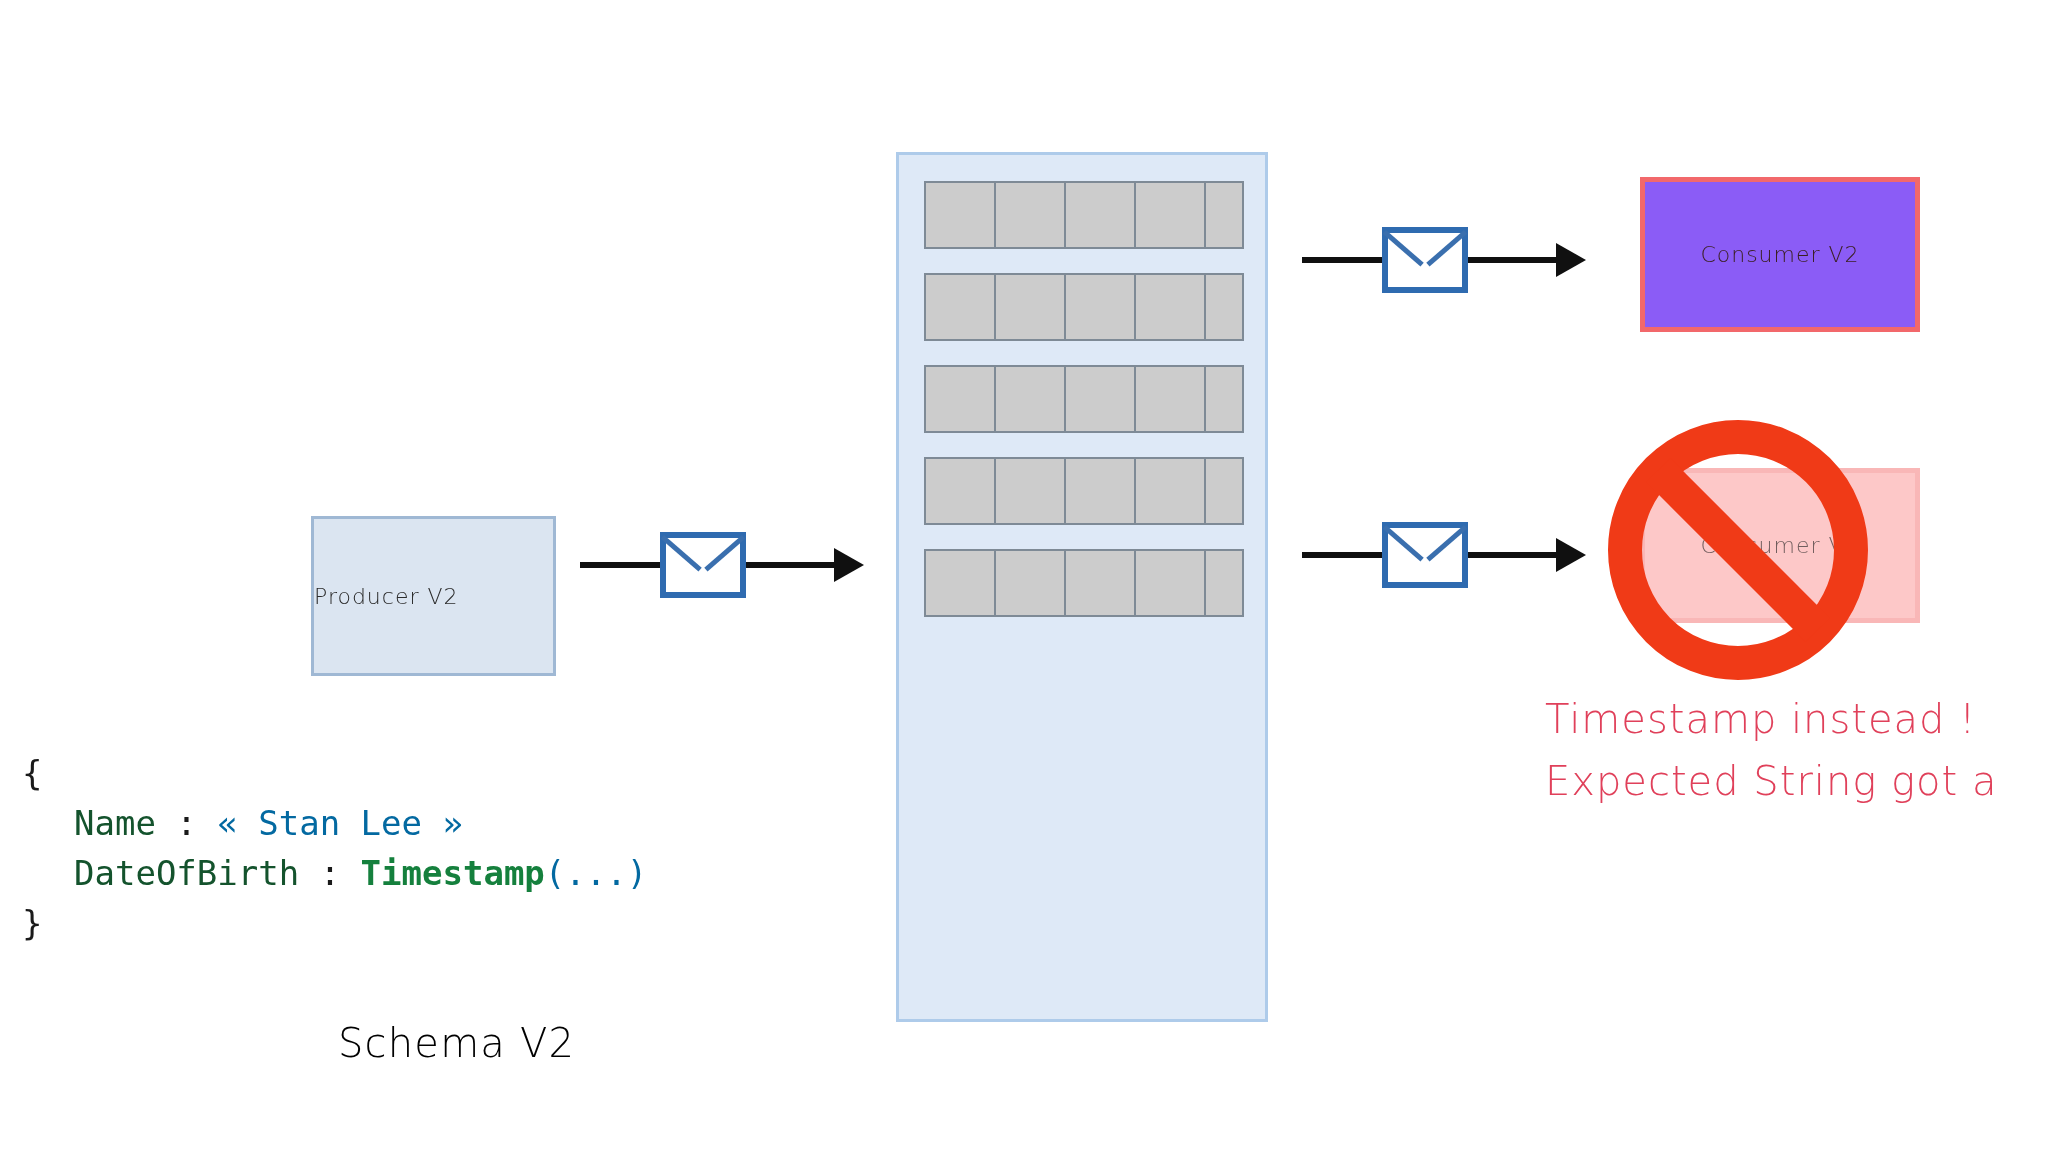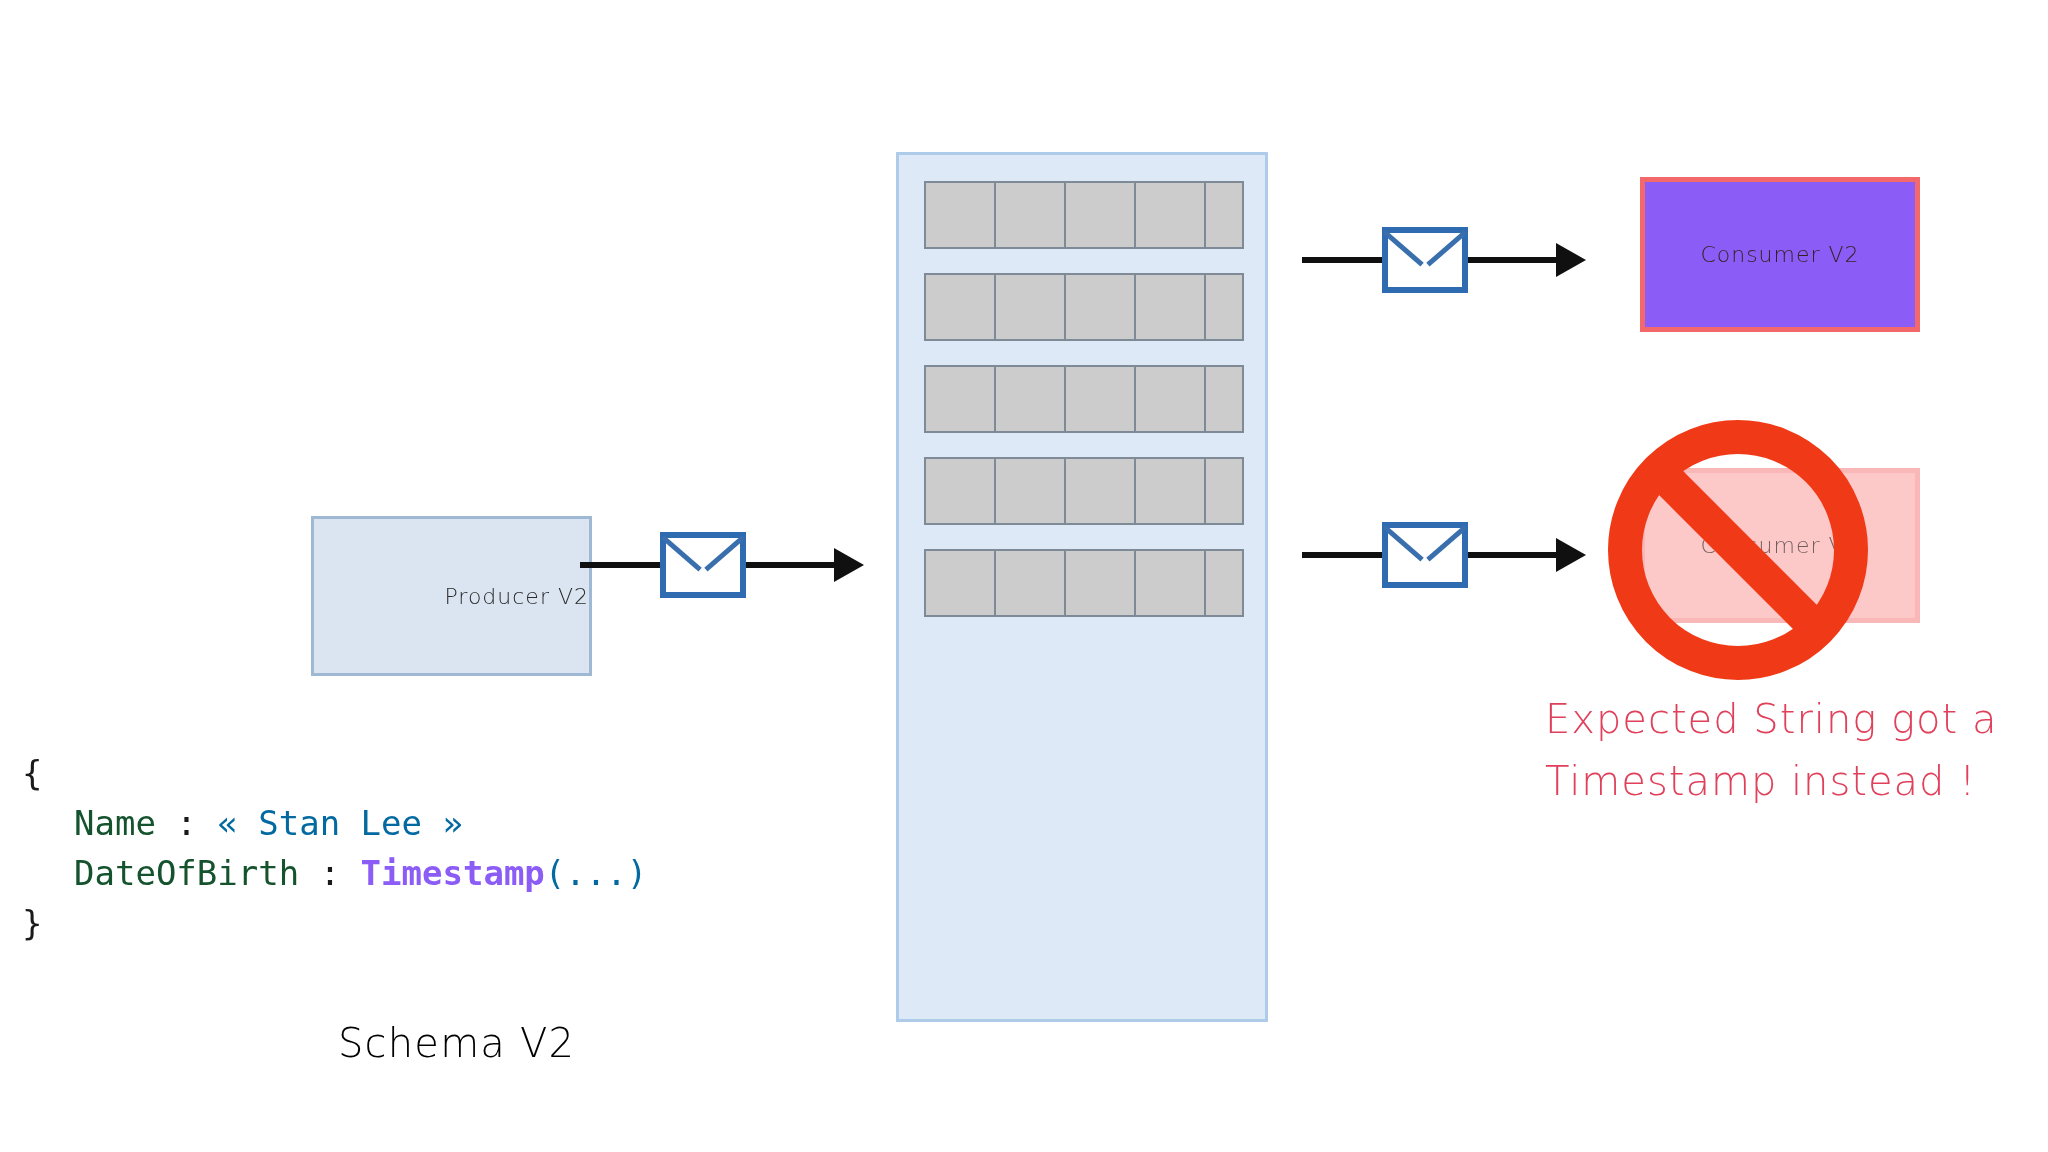--- a/index.html
+++ b/index.html
@@ -31,28 +31,28 @@
     top: 428px;
     font-size: 42px;
     color: #262626;
   }
 
   
   .producer-box {
     position: absolute;
     left: 311px;
     top: 516px;
-    width: 281px;
+    width: 245px;
     height: 160px;
     background: #dbe5f1;
     border: 3px solid #9fb8d4;
     box-sizing: border-box;
     display: flex;
     align-items: center;
-    justify-content: flex-end;
+    justify-content: flex-start;
   }
   .producer-label {
     font-size: 22px;
     color: #2b2b2b;
     letter-spacing: 1px;
   }
 
   
   .schema-json {
     position: absolute;
@@ -60,21 +60,21 @@
     top: 748px;
     font-family: "DejaVu Sans Mono", monospace;
     font-size: 34px;
     line-height: 50px;
     color: #1a1a1a;
     white-space: pre;
   }
   .json-key   { color: #14532d; }
   .json-punct { color: #1a1a1a; }
   .json-val   { color: #0369a1; }
-  .json-bold  { font-weight: bold; color: #8b5cf6; }
+  .json-bold  { font-weight: bold; color: #15803d; }
   .json-indent { padding-left: 52px; display: inline-block; }
 
   .schema-caption {
     position: absolute;
     left: 338px;
     top: 1020px;
     font-size: 40px;
     color: #000000;
   }
 
@@ -310,17 +310,17 @@
 
   <div class="consumer-box consumer-v1">
     <span class="hand consumer-label">Consumer V1</span>
   </div>
 
   <div class="prohibition">
     <div class="prohibition-bar"></div>
   </div>
 
   <div class="error-text hand">
+    <div>Timestamp instead !</div>
     <div>Expected String got a</div>
-    <div>Timestamp instead !</div>
   </div>
 
 </div>
 
 </body></html>

